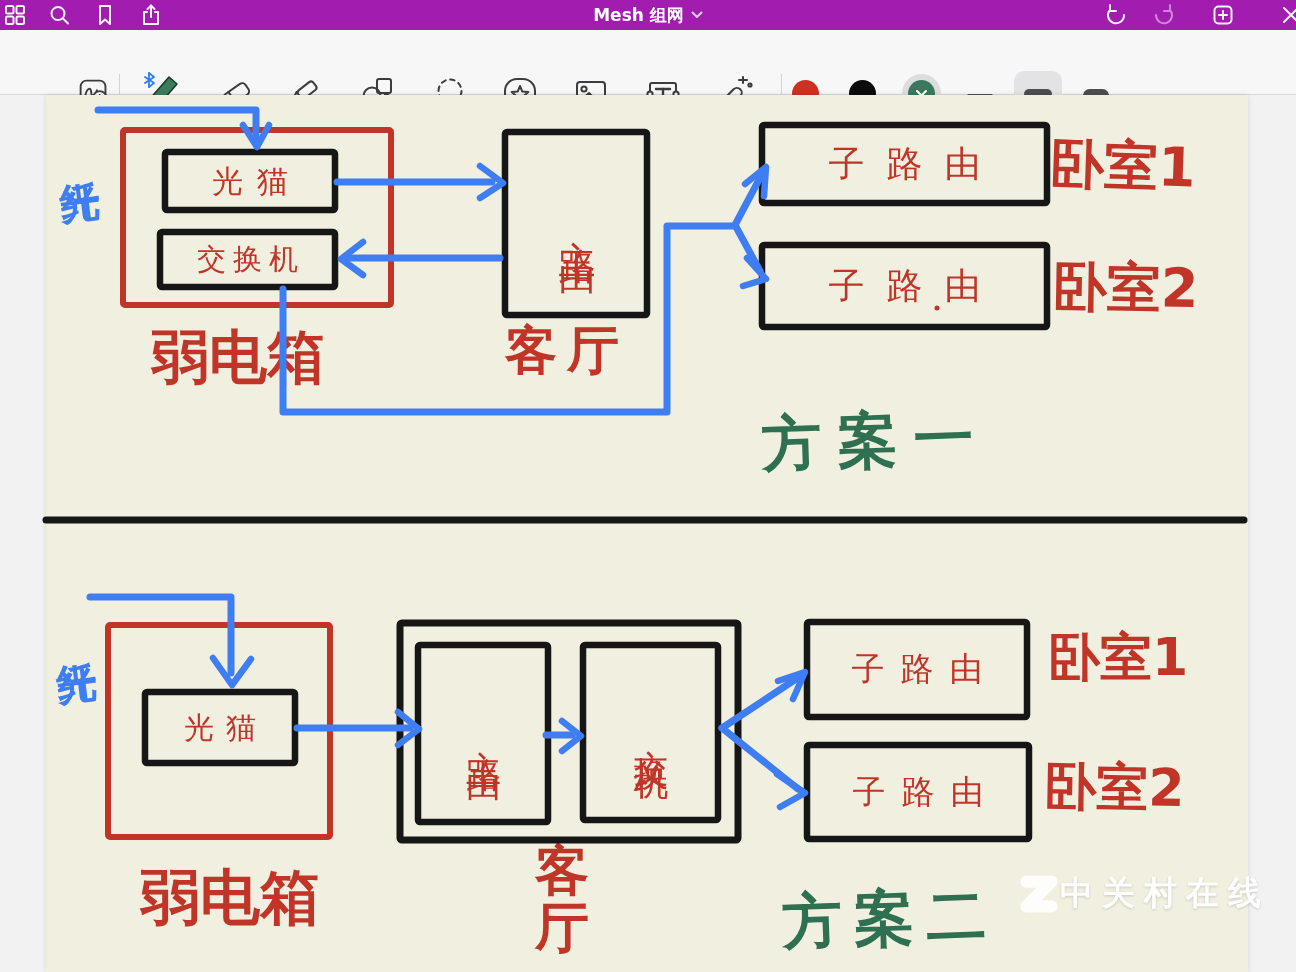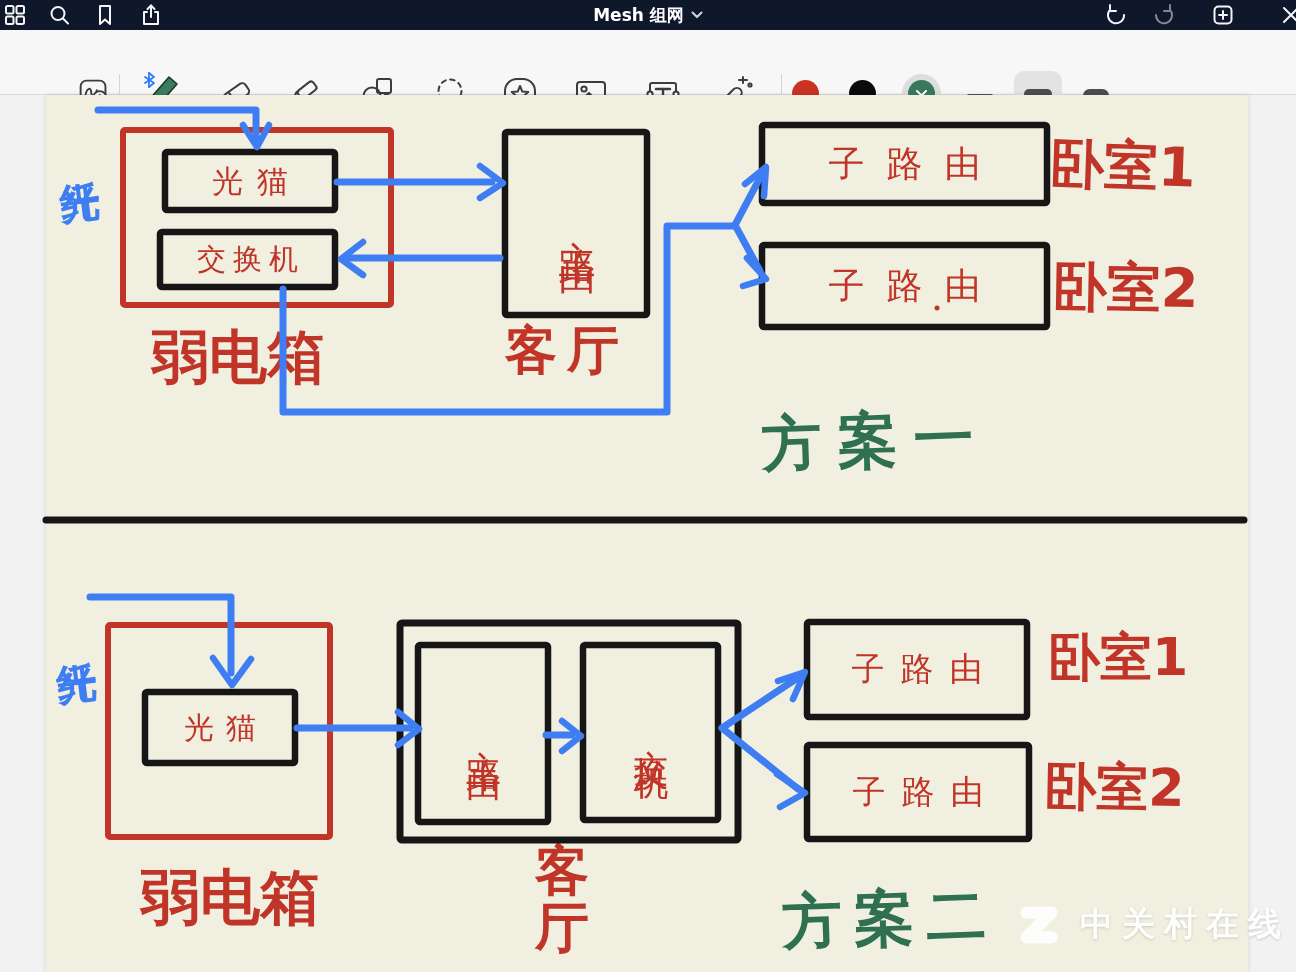--- a/index.html
+++ b/index.html
@@ -1,20 +1,20 @@
 <!DOCTYPE html>
 <html><head>
 <meta charset="utf-8">
 <style>
   * { margin:0; padding:0; box-sizing:border-box; }
   html,body { width:1296px; height:972px; overflow:hidden; }
   body { font-family:"DejaVu Sans","Liberation Sans",sans-serif; position:relative; background:#f2f2f2; }
 
   
-  #navbar { position:absolute; left:0; top:0; width:1296px; height:30px; background:#0f172a; display:flex; align-items:center; }
+  #navbar { position:absolute; left:0; top:0; width:1296px; height:30px; background:#a21caf; display:flex; align-items:center; }
   .nav-ico { position:absolute; top:2px; width:26px; height:26px; display:flex; align-items:center; justify-content:center; cursor:pointer; }
   .nav-ico svg { stroke:#f4f5f8; fill:none; stroke-width:2; stroke-linecap:round; stroke-linejoin:round; }
   #nav-title { position:absolute; left:0; right:0; top:0; height:30px; display:flex; align-items:center; justify-content:center; gap:7px; color:#ffffff; font-size:17px; font-weight:600; }
   #nav-title svg { stroke:#cfd3e2; fill:none; stroke-width:2; stroke-linecap:round; stroke-linejoin:round; }
 
   
   #toolbar { position:absolute; left:0; top:30px; width:1296px; height:65px; background:#f7f7f8; border-bottom:1px solid #d8d8d8; }
   .tool { position:absolute; top:42px; width:44px; height:44px; display:flex; align-items:center; justify-content:center; cursor:pointer; }
   .tool svg { stroke:#3c3c3e; fill:none; stroke-width:2; stroke-linecap:round; stroke-linejoin:round; }
   .tb-divider { position:absolute; top:44px; width:1px; height:40px; background:#d4d4d6; }
@@ -35,21 +35,21 @@
   .st-bluehead { stroke:#3e7ef2; stroke-width:6.5; }
   .st-black { stroke:#161616; stroke-width:6.5; }
   .st-red   { stroke:#c03528; stroke-width:6; }
 
   .lbl { position:absolute; z-index:2; display:flex; align-items:center; justify-content:center; text-align:center; line-height:1.05; }
   .red-ink   { color:#c03528; }
   .blue-ink  { color:#3e7ef2; }
   .green-ink { color:#2e7050; }
   .vtext { writing-mode:vertical-rl; text-orientation:upright; }
 
-  #watermark { position:absolute; z-index:5; left:1018px; top:807px; display:flex; align-items:center; gap:20px; opacity:.93; }
+  #watermark { position:absolute; z-index:5; left:1018px; top:776px; display:flex; align-items:center; gap:0; opacity:.93; }
   #watermark .wm-text { color:#ffffff; font-size:33px; font-weight:700; letter-spacing:9px; text-shadow:0 1px 3px rgba(0,0,0,.18); white-space:nowrap; }
 </style>
 </head>
 <body>
 
 <div id="navbar">
   <div class="nav-ico" style="left:2px">
     <svg width="24" height="24" viewBox="0 0 24 24">
         <rect x="3" y="3" width="7.5" height="7.5" rx="1.5"></rect>
         <rect x="13.5" y="3" width="7.5" height="7.5" rx="1.5"></rect>

